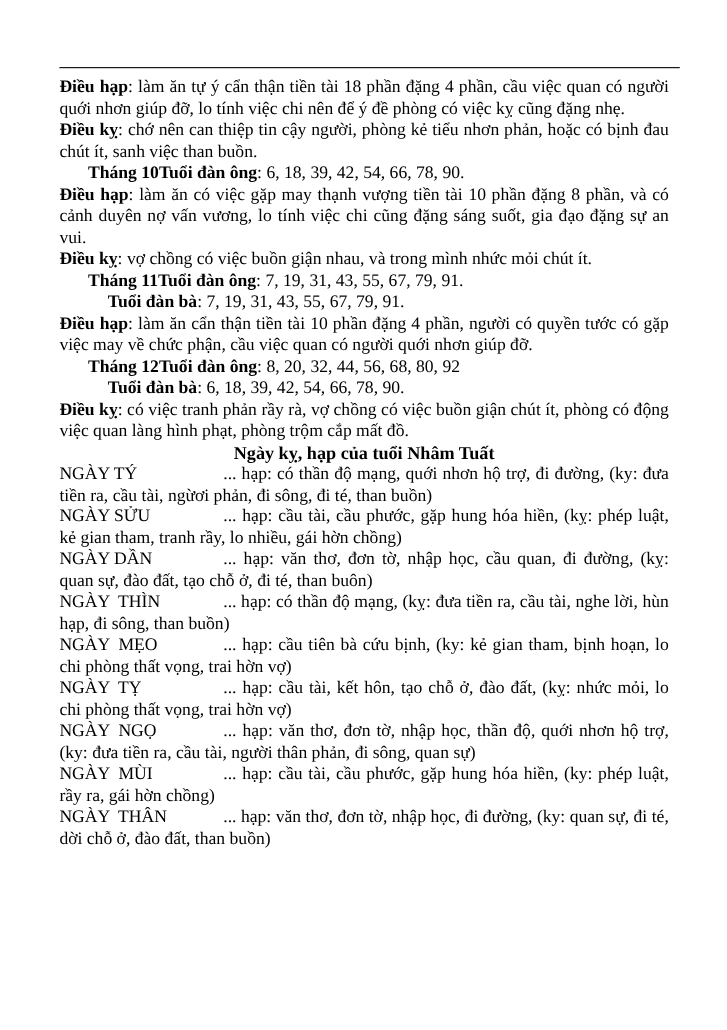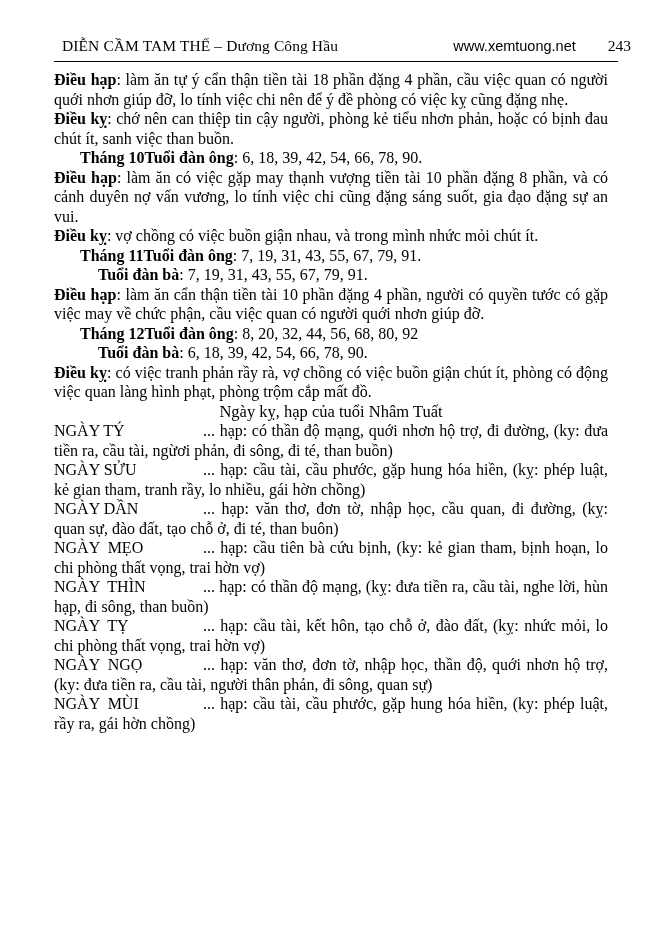--- a/index.html
+++ b/index.html
@@ -47,52 +47,46 @@
   .month{text-indent:26px;}
   .agewoman{text-indent:44px;}
   .day .day-name{
     display:inline-block;
     min-width:149px;
     white-space:pre-wrap;
   }
   .section-heading{
     margin:0;padding:0;
     font-size:16.5px;
-    font-weight:normal;
+    font-weight:bold;
     text-align:center;
     line-height:19.5px;
   }
 </style>
 </head>
 <body>
 
 <div class="page">
-  <div class="header">
-    <span class="title">DIỄN CẦM TAM THẾ – Dương Công Hầu</span>
-    <span class="right">
-      <span class="site">www.xemtuong.net</span>
-      <span class="pagenum">243</span>
-    </span>
-  </div>
   <div class="rule"></div>
   <div class="content">
       <p class="para entry"><span class="lead-label">Điều hạp</span><span>: làm ăn tự ý cẩn thận tiền tài 18 phần đặng 4 phần,  cầu việc quan có người quới nhơn giúp đỡ, lo tính việc chi nên để ý đề phòng có việc kỵ cũng đặng nhẹ.</span></p>
       <p class="para entry"><span class="lead-label">Điều kỵ</span><span>: chớ nên can thiệp tin cậy người, phòng kẻ tiểu nhơn phản, hoặc có bịnh đau chút ít, sanh việc than buồn.</span></p>
       <p class="para month"><span class="lead-label">Tháng 10Tuổi đàn ông</span><span>: 6, 18, 39, 42, 54, 66, 78, 90.</span></p>
       <p class="para entry"><span class="lead-label">Điều hạp</span><span>: làm ăn có việc gặp may thạnh vượng tiền tài 10 phần đặng 8 phần, và có cảnh duyên nợ vấn vương, lo tính việc chi cũng đặng sáng suốt, gia đạo đặng sự an vui.</span></p>
       <p class="para entry"><span class="lead-label">Điều kỵ</span><span>: vợ chồng có việc buồn giận nhau, và trong mình nhức mỏi chút ít.</span></p>
       <p class="para month"><span class="lead-label">Tháng 11Tuổi đàn ông</span><span>: 7, 19, 31, 43, 55, 67, 79, 91.</span></p>
       <p class="para agewoman"><span class="lead-label">Tuổi đàn bà</span><span>: 7, 19, 31, 43, 55, 67, 79, 91.</span></p>
       <p class="para entry"><span class="lead-label">Điều hạp</span><span>: làm ăn cẩn thận tiền tài 10 phần đặng 4 phần,  người có quyền tước có gặp việc may về chức phận, cầu việc quan có người quới nhơn giúp đỡ.</span></p>
       <p class="para month"><span class="lead-label">Tháng 12Tuổi đàn ông</span><span>: 8, 20, 32, 44, 56, 68, 80, 92</span></p>
       <p class="para agewoman"><span class="lead-label">Tuổi đàn bà</span><span>: 6, 18, 39, 42, 54, 66, 78, 90.</span></p>
       <p class="para entry"><span class="lead-label">Điều kỵ</span><span>: có việc tranh phản rầy rà, vợ chồng có việc buồn giận chút ít, phòng có động việc quan làng hình phạt, phòng trộm cắp mất đồ.</span></p>
       <h2 class="section-heading">Ngày kỵ, hạp của tuổi Nhâm Tuất</h2>
       <p class="para day"><span class="day-name">NGÀY TÝ</span><span>...  hạp: có thần độ mạng, quới nhơn hộ trợ, đi đường, (ky: đưa tiền ra, cầu tài, ngừơi phản, đi sông, đi té, than buồn)</span></p>
       <p class="para day"><span class="day-name">NGÀY SỬU</span><span>...  hạp: cầu tài, cầu phước, gặp hung hóa hiền, (kỵ: phép luật, kẻ gian tham, tranh rầy, lo nhiều, gái hờn chồng)</span></p>
       <p class="para day"><span class="day-name">NGÀY DẦN</span><span>...  hạp: văn thơ, đơn tờ, nhập học, cầu quan, đi đường, (kỵ: quan sự, đào đất, tạo chỗ ở, đi té, than buôn)</span></p>
+      <p class="para day"><span class="day-name">NGÀY  THÌN</span><span>...  hạp: có thần độ mạng, (kỵ: đưa tiền ra, cầu tài, nghe lời, hùn hạp, đi sông, than buồn)</span></p>
       <p class="para day"><span class="day-name">NGÀY  MẸO</span><span>...  hạp: cầu tiên bà cứu bịnh, (ky: kẻ gian tham, bịnh hoạn, lo chi phòng thất vọng, trai hờn vợ)</span></p>
-      <p class="para day"><span class="day-name">NGÀY  THÌN</span><span>...  hạp: có thần độ mạng, (kỵ: đưa tiền ra, cầu tài, nghe lời, hùn hạp, đi sông, than buồn)</span></p>
       <p class="para day"><span class="day-name">NGÀY  TỴ</span><span>...  hạp: cầu tài, kết hôn, tạo chỗ ở, đào đất, (kỵ: nhức mỏi, lo chi phòng thất vọng, trai hờn vợ)</span></p>
       <p class="para day"><span class="day-name">NGÀY  NGỌ</span><span>...  hạp: văn thơ, đơn tờ, nhập học, thần độ, quới nhơn hộ trợ, (ky: đưa tiền ra, cầu tài, người thân phản, đi sông, quan sự)</span></p>
       <p class="para day"><span class="day-name">NGÀY  MÙI</span><span>...  hạp: cầu tài, cầu phước, gặp hung hóa hiền, (ky: phép luật, rầy ra, gái hờn chồng)</span></p>
+      <p class="para day"><span class="day-name">NGÀY  THÂN</span><span>...  hạp: văn thơ, đơn tờ, nhập học, đi đường, (ky: quan sự, đi té, dời chỗ ở, đào đất, than buồn)</span></p>
     </div>
 </div>
 
 </body></html>

